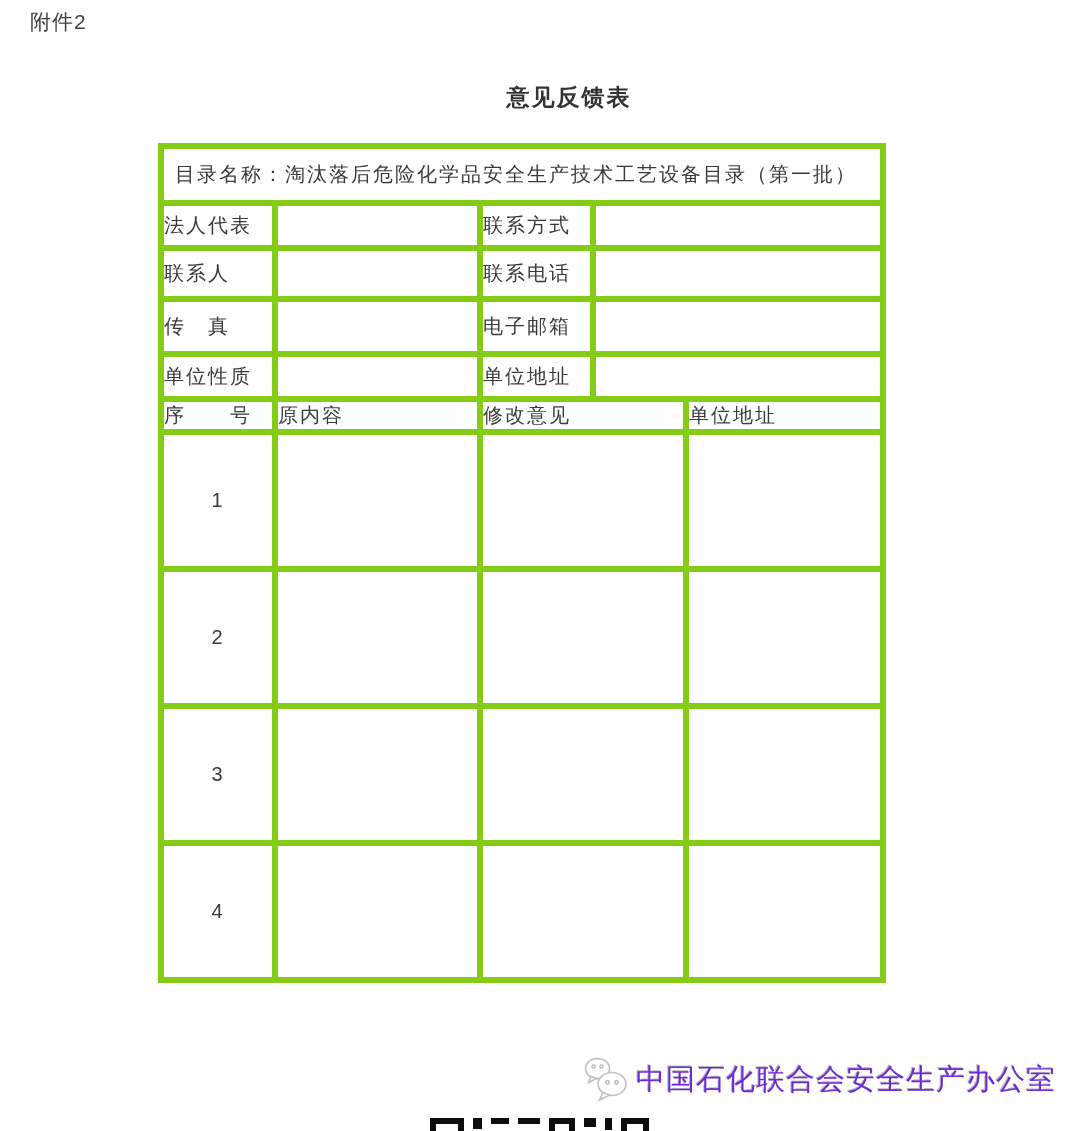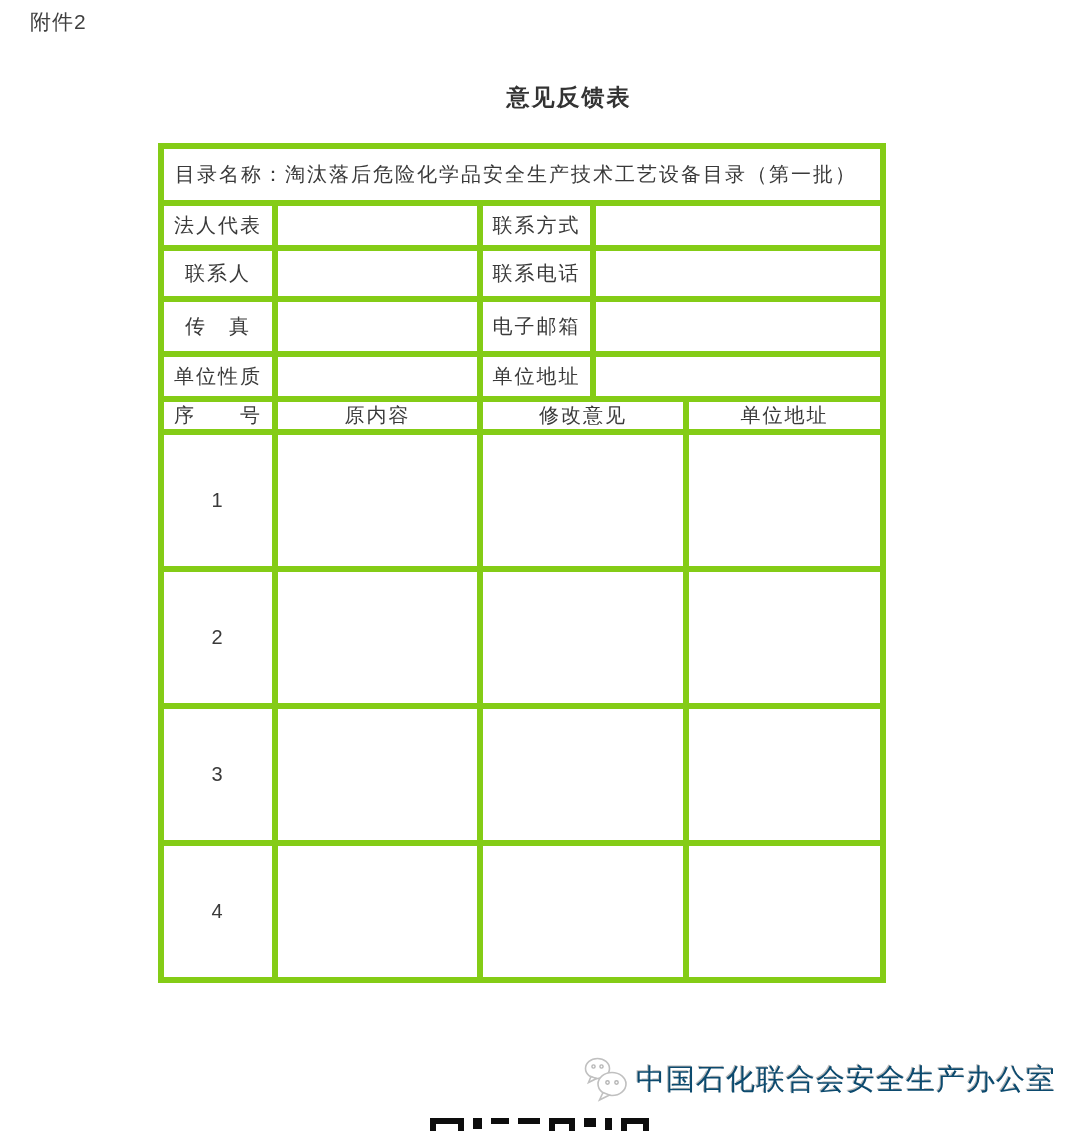--- a/index.html
+++ b/index.html
@@ -47,34 +47,34 @@
     letter-spacing: 2px;
     color: #3a3a3a;
     vertical-align: middle;
     overflow: hidden;
   }
   td.full-span {
     text-align: left;
     padding-left: 11px;
     letter-spacing: 3px;
   }
-  td.lbl, td.hdr { text-align: center; }
+  td.lbl, td.hdr { text-align: left; }
   td.num { text-align: center; font-size: 18px; letter-spacing: 0; }
   .footer {
     position: absolute;
     top: 1056px;
     right: 28px;
     display: flex;
     align-items: center;
     gap: 7px;
   }
   .watermark {
     font-size: 29px;
     letter-spacing: 1px;
-    color: #0c4a6e;
+    color: #6d28d9;
     text-shadow: 1px 1px 0 #ffffff, 2px 2px 1px #ffffff, -1px -1px 0 #b9b9b9;
     white-space: nowrap;
   }
   .clip-fragment {
     position: absolute;
     left: 430px;
     bottom: 0;
     height: 13px;
     display: flex;
     align-items: flex-start;

